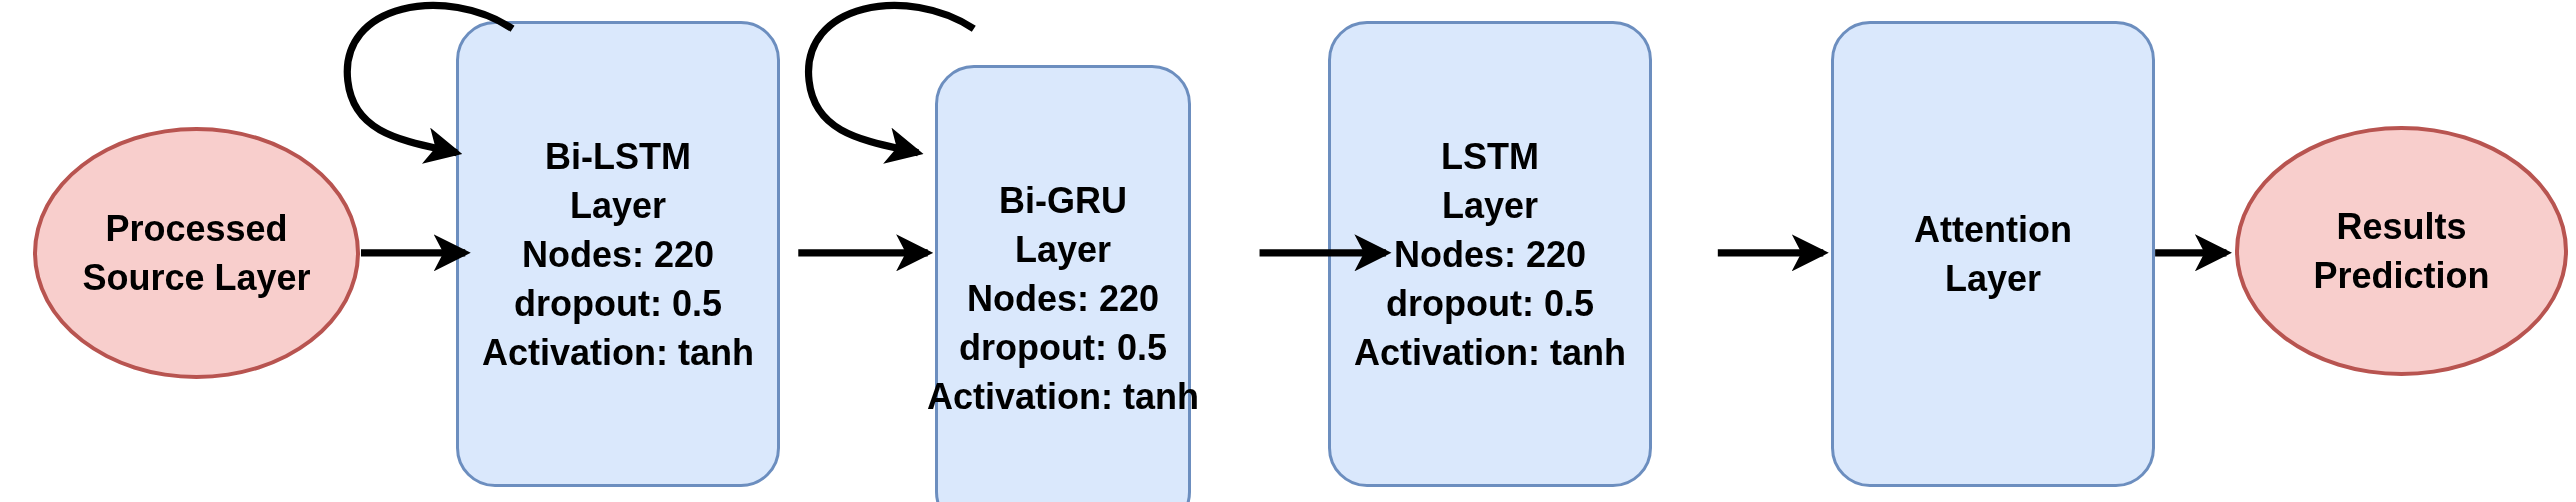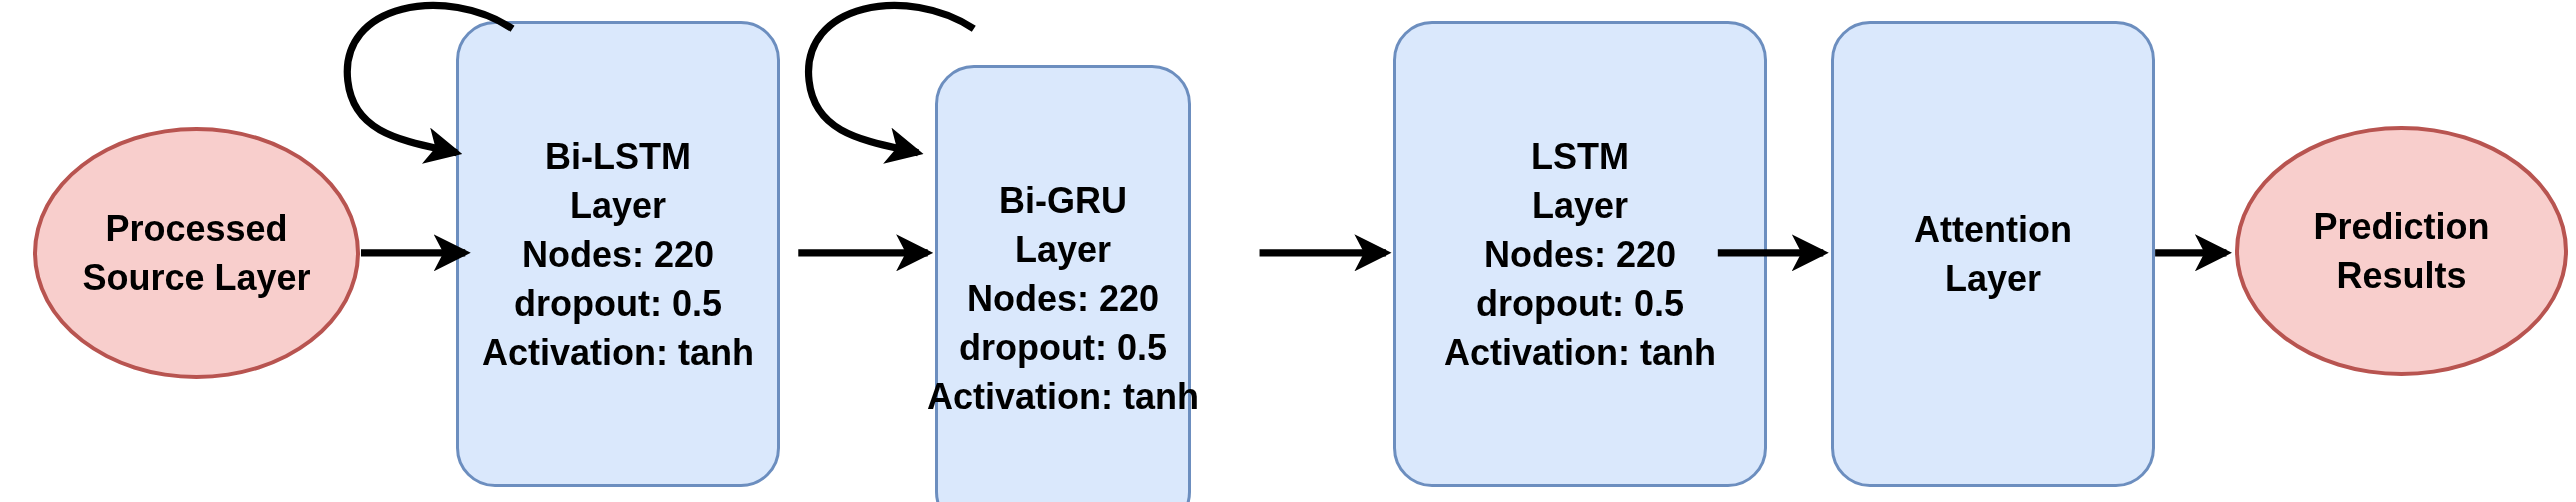--- a/index.html
+++ b/index.html
@@ -77,36 +77,36 @@
   </div>
 
   <div class="node box" style="left:935px; top:21px; width:256px; height:466px;margin-top:44px;">
     <div>Bi-GRU</div>
     <div>Layer</div>
     <div>Nodes: 220</div>
     <div>dropout: 0.5</div>
     <div>Activation: tanh</div>
   </div>
 
-  <div class="node box" style="left:1393px; top:21px; width:374px; height:466px;">
+  <div class="node box" style="left:1328px; top:21px; width:324px; height:466px;">
     <div>LSTM</div>
     <div>Layer</div>
     <div>Nodes: 220</div>
     <div>dropout: 0.5</div>
     <div>Activation: tanh</div>
   </div>
 
   <div class="node box" style="left:1831px; top:21px; width:324px; height:466px;">
     <div>Attention</div>
     <div>Layer</div>
   </div>
 
   <div class="node ellipse" style="left:2235px; top:126px; width:333px; height:250px;">
+    <div>Results</div>
     <div>Prediction</div>
-    <div>Results</div>
   </div>
 
   <svg class="overlay" viewBox="0 0 4299 838">
     <defs>
       <marker id="arrowhead" viewBox="0 0 10 10" refX="8.5" refY="5" markerWidth="62" markerHeight="62" markerUnits="userSpaceOnUse" orient="auto">
         <path d="M 0 0 L 10 5 L 0 10 L 2.6 5 Z" fill="#000000"></path>
       </marker>
     </defs>
 
     <line class="edge" x1="602" y1="422" x2="776" y2="422" marker-end="url(#arrowhead)"></line>

